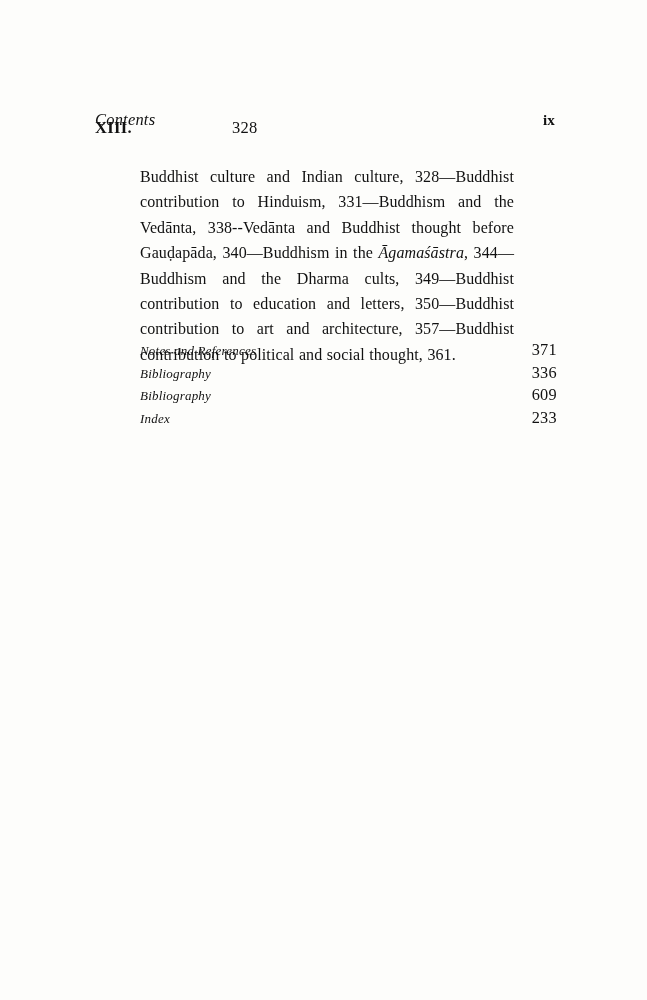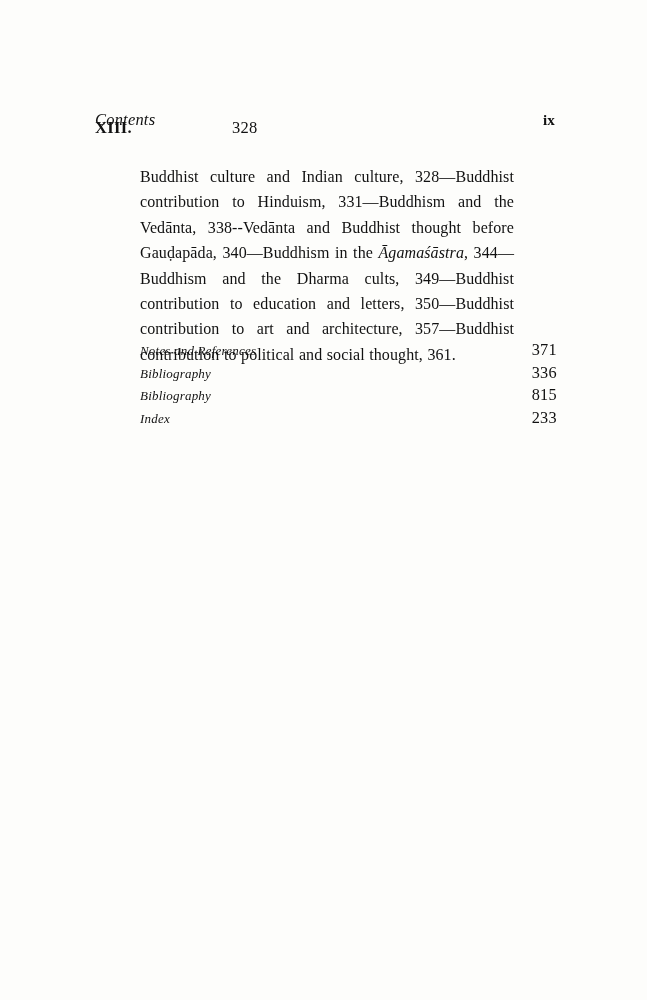--- a/index.html
+++ b/index.html
@@ -143,21 +143,21 @@
       <div class="bm-row">
         <span class="bm-label">Notes and References</span>
         <span class="bm-page">371</span>
       </div>
       <div class="bm-row">
         <span class="bm-label">Bibliography</span>
         <span class="bm-page">336</span>
       </div>
       <div class="bm-row">
         <span class="bm-label">Bibliography</span>
-        <span class="bm-page">815</span>
+        <span class="bm-page">609</span>
       </div>
       <div class="bm-row">
         <span class="bm-label">Index</span>
         <span class="bm-page">233</span>
       </div>
     </div>
 
 </div>
 
 </body></html>

